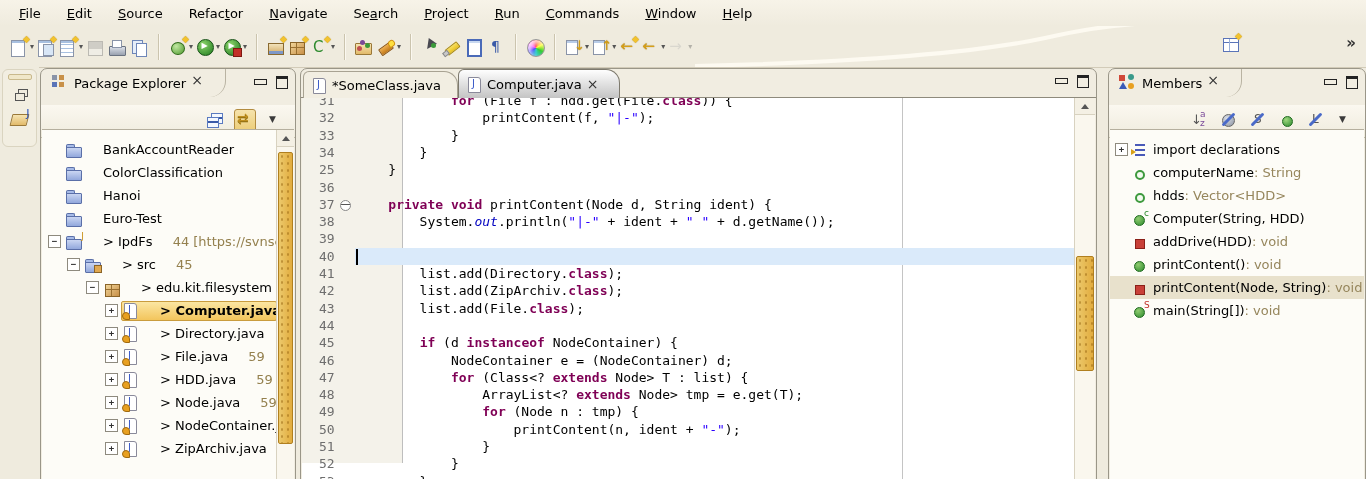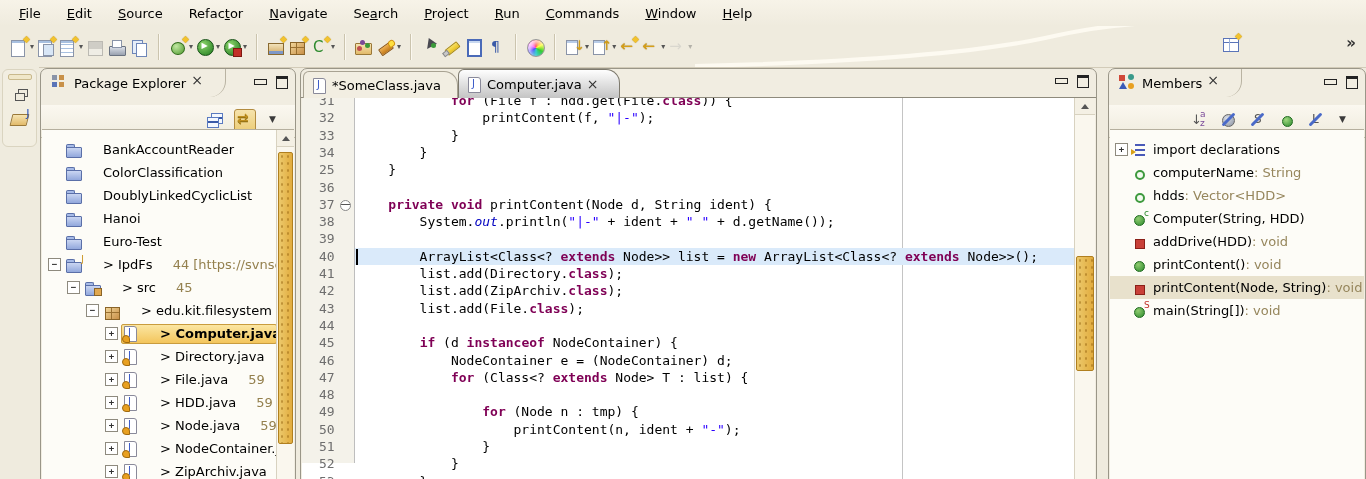--- a/index.html
+++ b/index.html
@@ -150,21 +150,21 @@
             background-image:radial-gradient(circle,rgba(150,100,15,.5) 1px,transparent 1.4px),linear-gradient(90deg,#ECC96C,#E2AC3E);
             background-size:6px 7px,100% 100%;}
 
   
   .etabs{position:relative;height:29px;display:flex;align-items:flex-end;padding-left:2px;}
   .etabs:after{content:"";position:absolute;left:0;right:0;bottom:0;height:1px;background:#8E8A7C;}
   .etab{position:relative;z-index:2;display:flex;align-items:center;gap:5px;height:26px;padding:0 16px 0 7px;
         border:1px solid #A8A292;border-bottom:none;border-radius:6px 14px 0 0;background:#F2EEE2;white-space:nowrap;}
   .etab.active{height:28px;background:linear-gradient(#FEFEFE,#C4C4C4);border-color:#7E7A6E;}
   .ed-content{position:absolute;left:1px;right:1px;top:29px;bottom:0;background:#FFF;overflow:hidden;}
-  .ruler{position:absolute;left:0;top:0;bottom:16px;width:52px;background:#F4F2EA;border-right:1px solid #BEBEBE;}
+  .ruler{position:absolute;left:0;top:0;bottom:16px;width:52px;background:#F4F2EA;border-right:1px solid #BEBEBE;padding-left:48px;}
   .lnum{position:absolute;left:17px;height:17px;font:13px/17.3px "DejaVu Sans Mono","Liberation Mono",monospace;color:#6E6E6E;}
   .codearea{position:absolute;left:53px;top:0;right:21px;bottom:0;overflow:hidden;}
   .cline{position:absolute;left:2px;right:0;height:17.3px;font:13px/17.3px "DejaVu Sans Mono","Liberation Mono",monospace;white-space:pre;}
   .cline .k{color:#7F0055;font-weight:bold;}
   .cline .s{color:#2A00FF;}
   .cline .f{color:#0000C0;font-style:italic;}
   .curline{position:absolute;left:0;right:0;height:17.3px;background:#DAEAFA;}
   .printmargin{position:absolute;top:0;bottom:0;width:1px;background:#C4C4C4;left:547px;}
   .caret{position:absolute;width:2px;height:16px;background:#000;left:1px;}
 </style>
@@ -418,31 +418,20 @@
           </div>
           <div class="trow">
             <span style="flex: 0 0 auto; width: 6px;"></span>
             <span class="twsp"></span>
             <span class="rowbody">
               <span class="ti s18">
                 <i class="tftab"></i>
                 <i class="tf"></i>
               </span>
               <span>ColorClassification</span>
-            </span>
-          </div>
-          <div class="trow">
-            <span style="flex: 0 0 auto; width: 6px;"></span>
-            <span class="twsp"></span>
-            <span class="rowbody">
-              <span class="ti s18">
-                <i class="tftab"></i>
-                <i class="tf"></i>
-              </span>
-              <span>DoublyLinkedCyclicList</span>
             </span>
           </div>
           <div class="trow">
             <span style="flex: 0 0 auto; width: 6px;"></span>
             <span class="twsp"></span>
             <span class="rowbody">
               <span class="ti s18">
                 <i class="tftab"></i>
                 <i class="tf"></i>
               </span>
@@ -651,28 +640,28 @@
           <div class="cline" style="top: 11.3px;"><span>                printContent(f, </span><span class="s">"|-"</span><span>);</span></div>
           <div class="cline" style="top: 28.6px;"><span>            }</span></div>
           <div class="cline" style="top: 45.9px;"><span>        }</span></div>
           <div class="cline" style="top: 63.2px;"><span>    }</span></div>
           <div class="cline" style="top: 80.5px;"></div>
           <div class="cline" style="top: 97.8px;"><span>    </span><span class="k">private</span><span> </span><span class="k">void</span><span> printContent(Node d, String ident) {</span></div>
           <div class="cline" style="top: 115.1px;"><span>        System.</span><span class="f">out</span><span>.println(</span><span class="s">"|-"</span><span> + ident + </span><span class="s">" "</span><span> + d.getName());</span></div>
           <div class="cline" style="top: 132.4px;"></div>
           <div class="curline" style="top: 149.7px;"></div>
           <div class="caret" style="top: 150.7px;"></div>
-          <div class="cline" style="top: 149.7px;"><span>        ArrayList&lt;Class&lt;? </span><span class="k">extends</span><span> Node&gt;&gt; list = </span><span class="k">new</span><span> ArrayList&lt;Class&lt;? </span><span class="k">extends</span><span> Node&gt;&gt;();</span></div>
           <div class="cline" style="top: 167px;"><span>        list.add(Directory.</span><span class="k">class</span><span>);</span></div>
           <div class="cline" style="top: 184.3px;"><span>        list.add(ZipArchiv.</span><span class="k">class</span><span>);</span></div>
           <div class="cline" style="top: 201.6px;"><span>        list.add(File.</span><span class="k">class</span><span>);</span></div>
           <div class="cline" style="top: 218.9px;"></div>
           <div class="cline" style="top: 236.2px;"><span>        </span><span class="k">if</span><span> (d </span><span class="k">instanceof</span><span> NodeContainer) {</span></div>
           <div class="cline" style="top: 253.5px;"><span>            NodeContainer e = (NodeContainer) d;</span></div>
           <div class="cline" style="top: 270.8px;"><span>            </span><span class="k">for</span><span> (Class&lt;? </span><span class="k">extends</span><span> Node&gt; T : list) {</span></div>
+          <div class="cline" style="top: 288.1px;"><span>                ArrayList&lt;? </span><span class="k">extends</span><span> Node&gt; tmp = e.get(T);</span></div>
           <div class="cline" style="top: 305.4px;"><span>                </span><span class="k">for</span><span> (Node n : tmp) {</span></div>
           <div class="cline" style="top: 322.7px;"><span>                    printContent(n, ident + </span><span class="s">"-"</span><span>);</span></div>
           <div class="cline" style="top: 340px;"><span>                }</span></div>
           <div class="cline" style="top: 357.3px;"><span>            }</span></div>
           <div class="cline" style="top: 374.6px;"><span>        }</span></div>
         </div>
       <div class="vsb" style="width:20px;">
         <div class="sb-arrow"></div>
         <div class="sb-thumb" style="top:158px;height:113px;"></div>
       </div>

